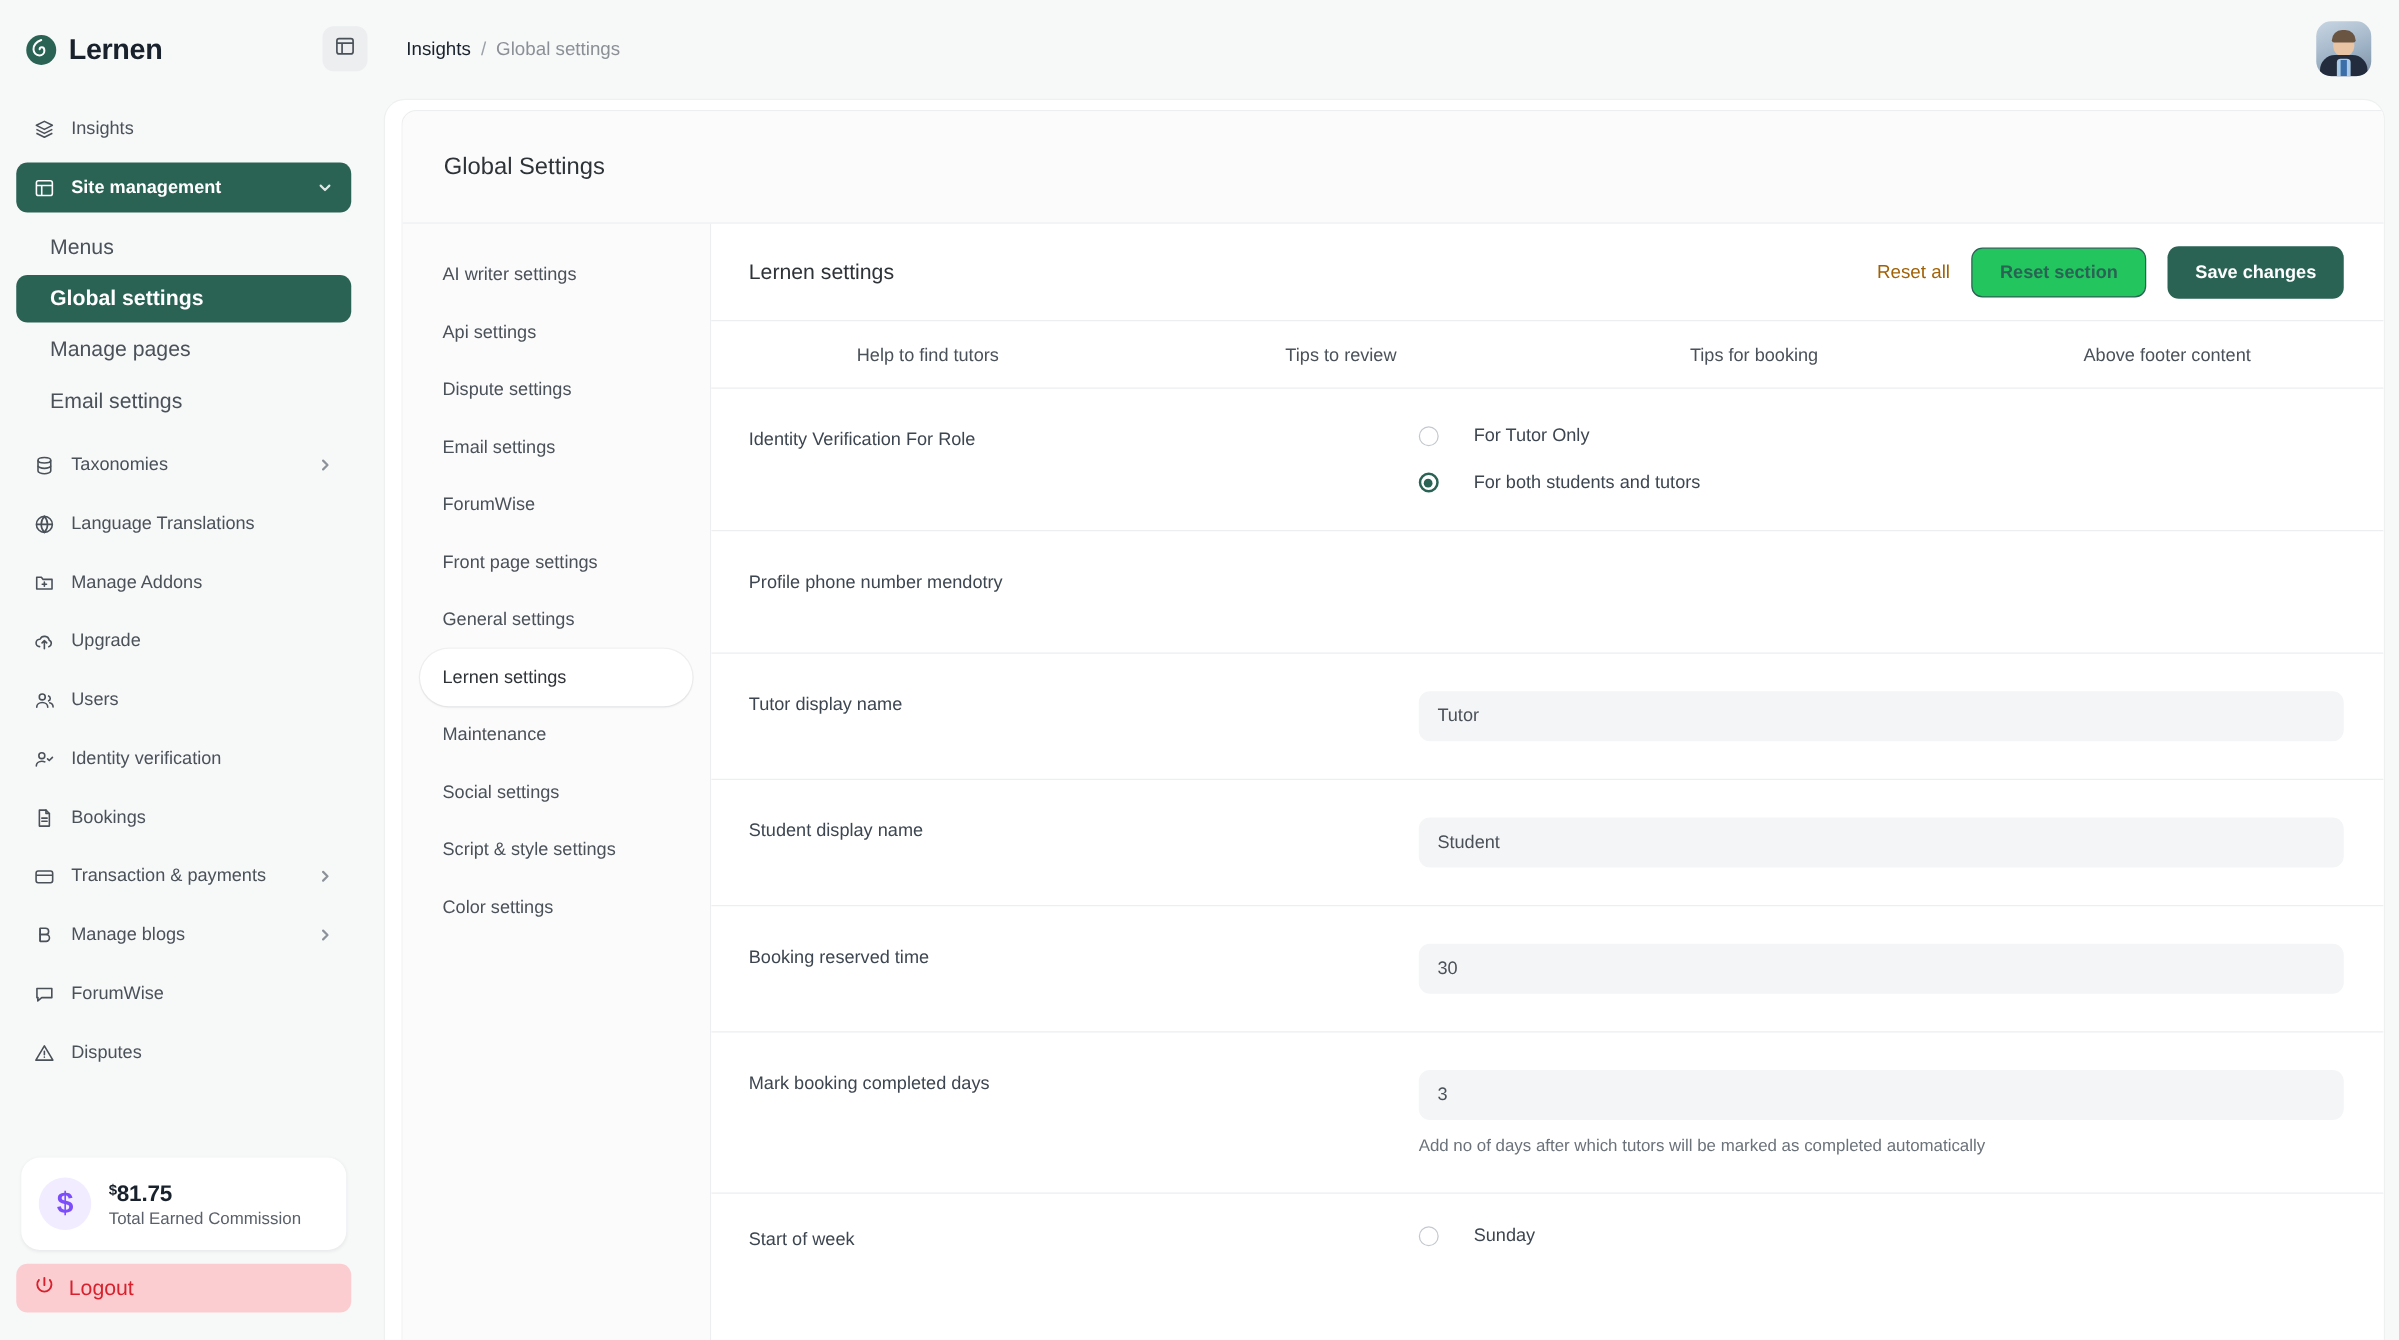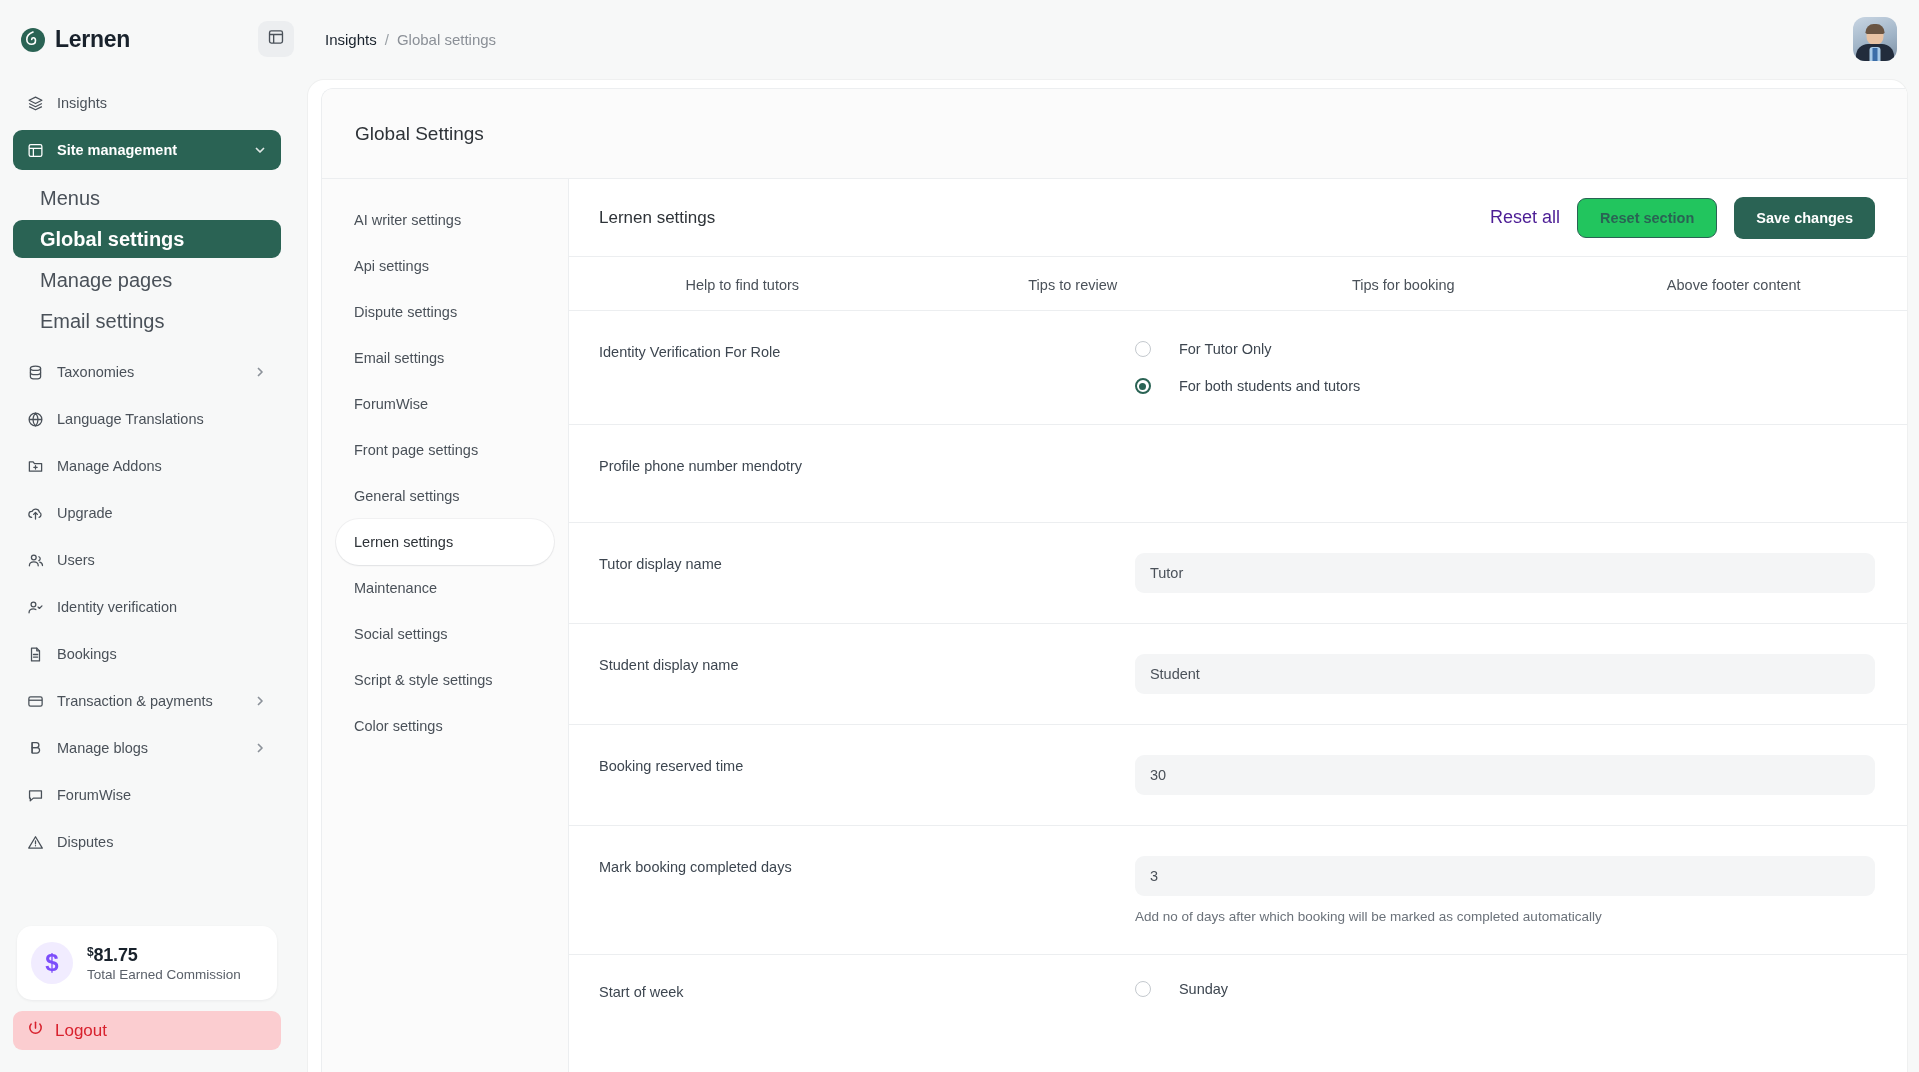--- a/index.html
+++ b/index.html
@@ -40,21 +40,21 @@
   .nav-item .chev { margin-left: auto; width: 14px; height: 14px; opacity: .85; }
   .nav-item.active-group {
     background: #2a6354; color: #ffffff; font-weight: 700;
     margin-bottom: 9px;
   }
   .nav-item.active-group .ico svg { stroke: #ffffff; }
   .nav-sub { display: flex; flex-direction: column; padding-left: 0; margin-bottom: 9px; }
   .nav-sub-item {
     height: 38px; display: flex; align-items: center;
     padding-left: 27px; border-radius: 9px;
-    font-size: 20px; color: #4a5159; cursor: pointer; margin-bottom: 3px;
+    font-size: 17px; color: #4a5159; cursor: pointer; margin-bottom: 3px;
   }
   .nav-sub-item.active { background: #2a6354; color: #fff; font-weight: 700; }
 
   .commission-card {
     margin: auto 17px 11px 17px;
     background: #ffffff;
     border-radius: 15px;
     padding: 16px 14px;
     display: flex; align-items: center; gap: 14px;
     box-shadow: 0 1px 3px rgba(16,24,40,.06);
@@ -146,21 +146,21 @@
   }
 
   
   .settings-panel { flex: 1 1 auto; background: #ffffff; display: flex; flex-direction: column; min-width: 0; }
   .panel-head {
     height: 78px; display: flex; align-items: center;
     padding: 0 32px 0 30px; border-bottom: 1px solid #eceef0; gap: 0;
   }
   .panel-title { font-size: 17px; color: #2e3338; }
   .panel-actions { margin-left: auto; display: flex; align-items: center; gap: 17px; }
-  .btn-link { font-size: 18px; color: #4c1d95; cursor: pointer; background: none; border: none; font-family: inherit; }
+  .btn-link { font-size: 15px; color: #a16207; cursor: pointer; background: none; border: none; font-family: inherit; }
   .btn-outline {
     font-size: 14.5px; font-weight: 700; color: #2a6354;
     border: 1.6px solid #2a6354; background: #22c55e;
     border-radius: 9px; padding: 11px 22px; cursor: pointer; font-family: inherit;
   }
   .btn-primary {
     font-size: 14.5px; font-weight: 700; color: #ffffff;
     background: #2a6354; border: none;
     border-radius: 9px; padding: 13px 22px; cursor: pointer; font-family: inherit;
   }
@@ -543,21 +543,21 @@
               <div class="form-label">Booking reserved time</div>
               <div class="form-field">
                 <input class="text-input" type="text" value="30" style="">
               </div>
             </div>
 
             <div class="form-row">
               <div class="form-label">Mark booking completed days</div>
               <div class="form-field">
                 <input class="text-input" type="text" value="3" style="">
-                <div class="field-help">Add no of days after which booking will be marked as completed automatically</div>
+                <div class="field-help">Add no of days after which tutors will be marked as completed automatically</div>
               </div>
             </div>
 
             <div class="form-row cut-row">
               <div class="form-label">Start of week</div>
               <div class="form-field">
                 <label class="radio-opt">
                   <span class="radio-dot"></span>
                   <span class="radio-label">Sunday</span>
                 </label>

